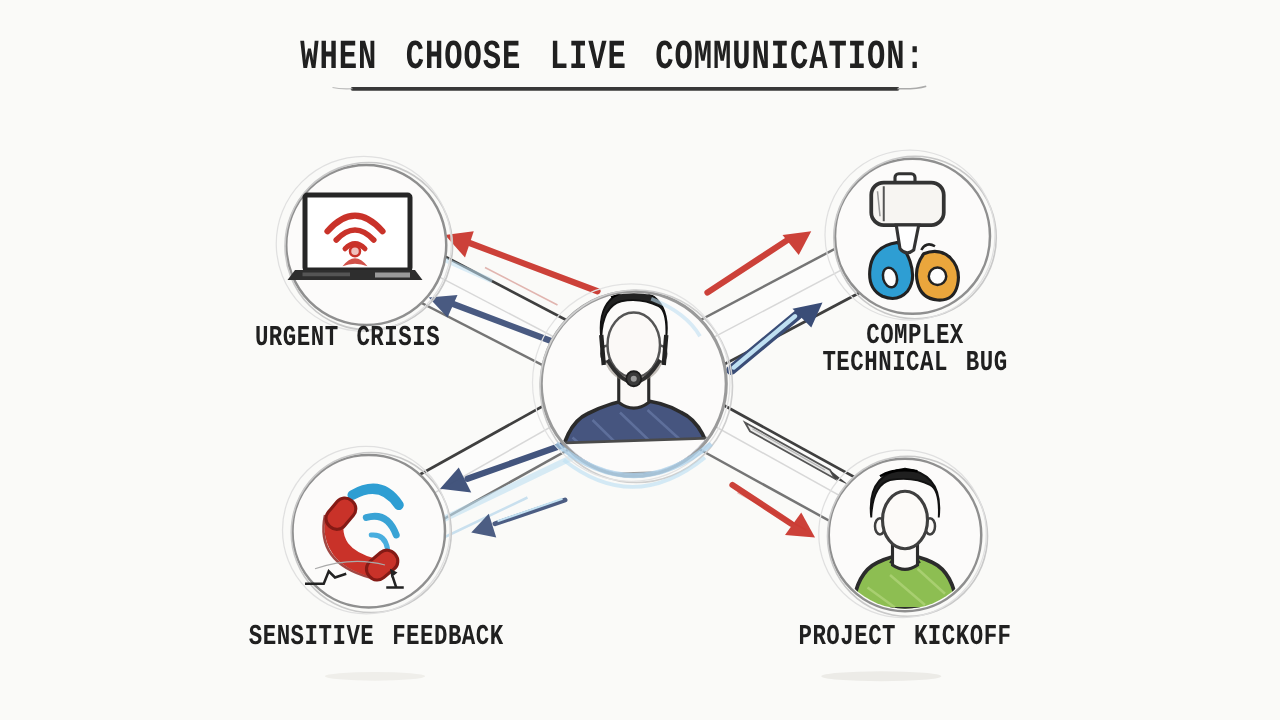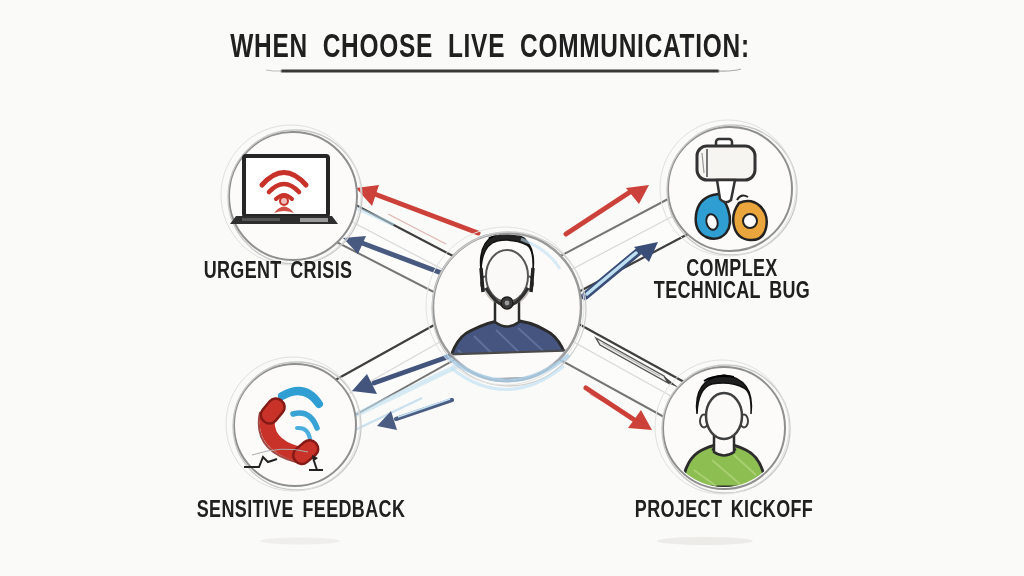--- a/index.html
+++ b/index.html
@@ -14,21 +14,21 @@
     --c-sketch-gray:#8d8d8d;
     --c-background:#fafaf8;
   }
   html,body{margin:0;padding:0;}
   body{
     width:1024px;height:576px;
     background:var(--c-background);
     font-family:"Liberation Sans","DejaVu Sans",sans-serif;
     position:relative;overflow:hidden;
   }
-  .stage{position:absolute;inset:0;width:980px;height:576px;}
+  .stage{position:absolute;inset:0;width:980px;height:576px;font-family:Liberation Mono, monospace;}
   svg.art{position:absolute;left:0;top:0;z-index:1;}
   .title{
     position:absolute;z-index:3;top:27px;left:50%;
     transform:translateX(-50%) scaleX(.74);
     transform-origin:center top;
     font-size:33px;font-weight:700;letter-spacing:1px;word-spacing:10px;
     white-space:nowrap;color:var(--c-ink);
   }
   .node-label{
     position:absolute;z-index:3;width:320px;text-align:center;

